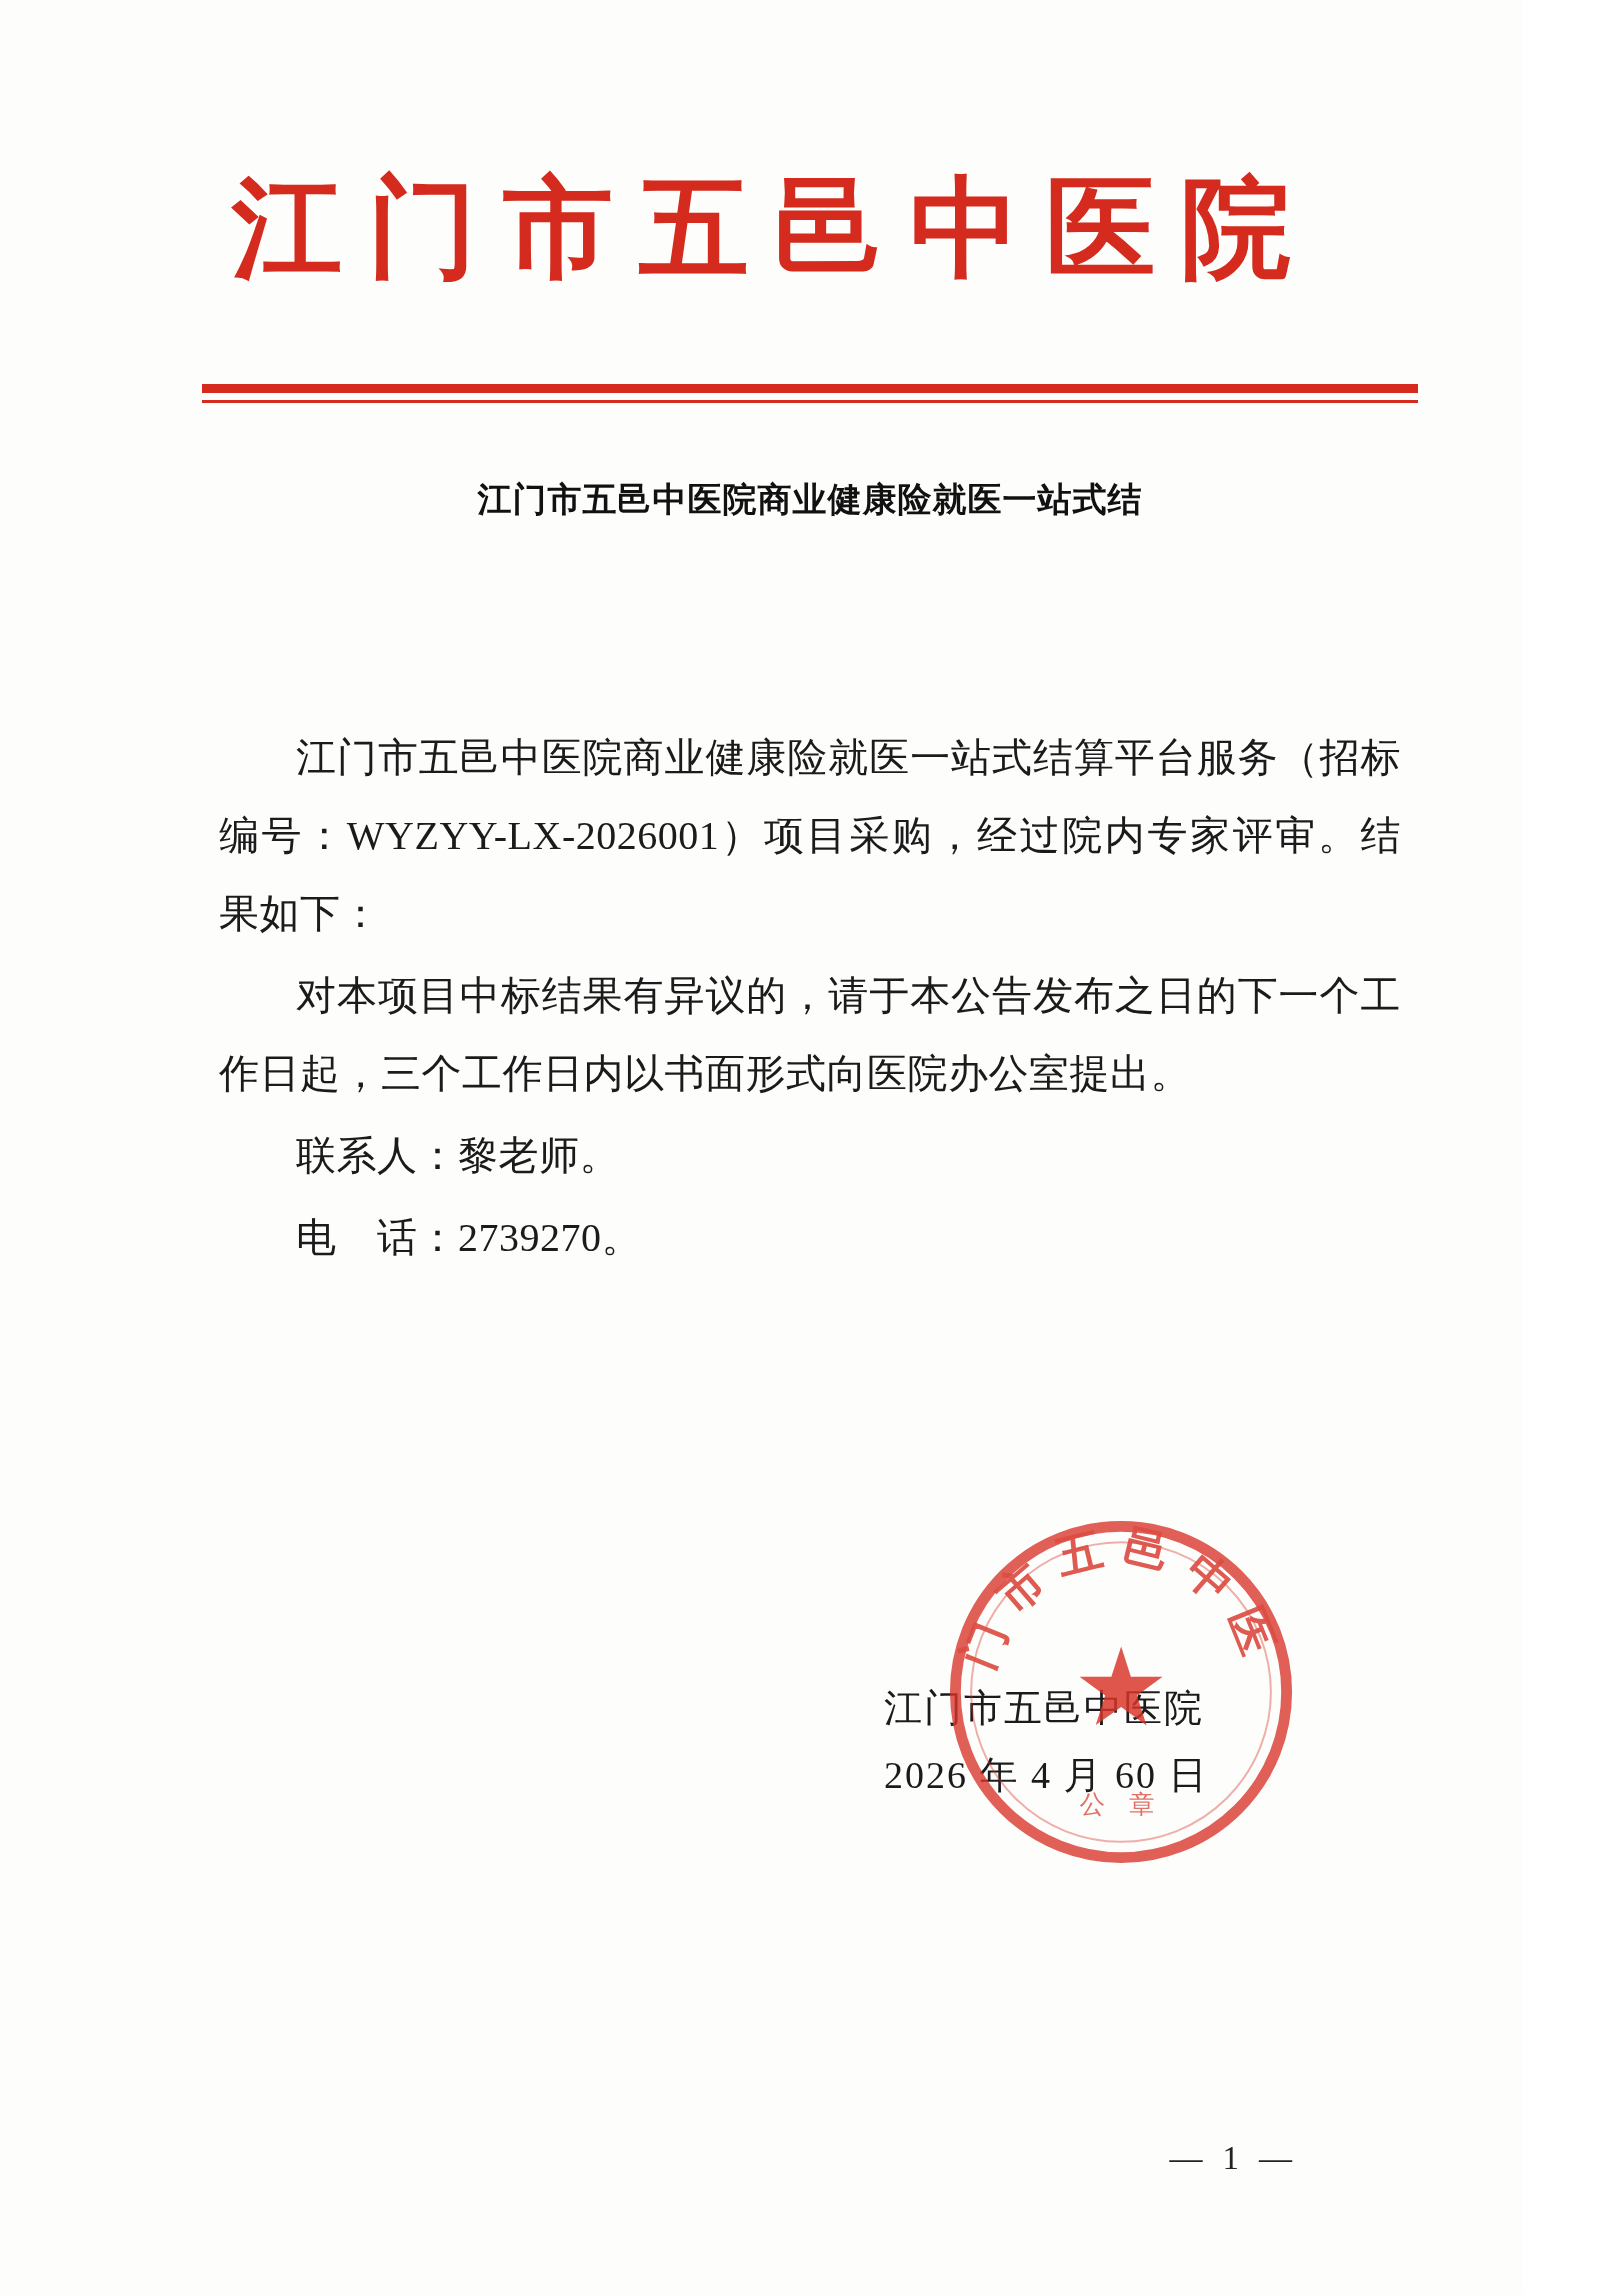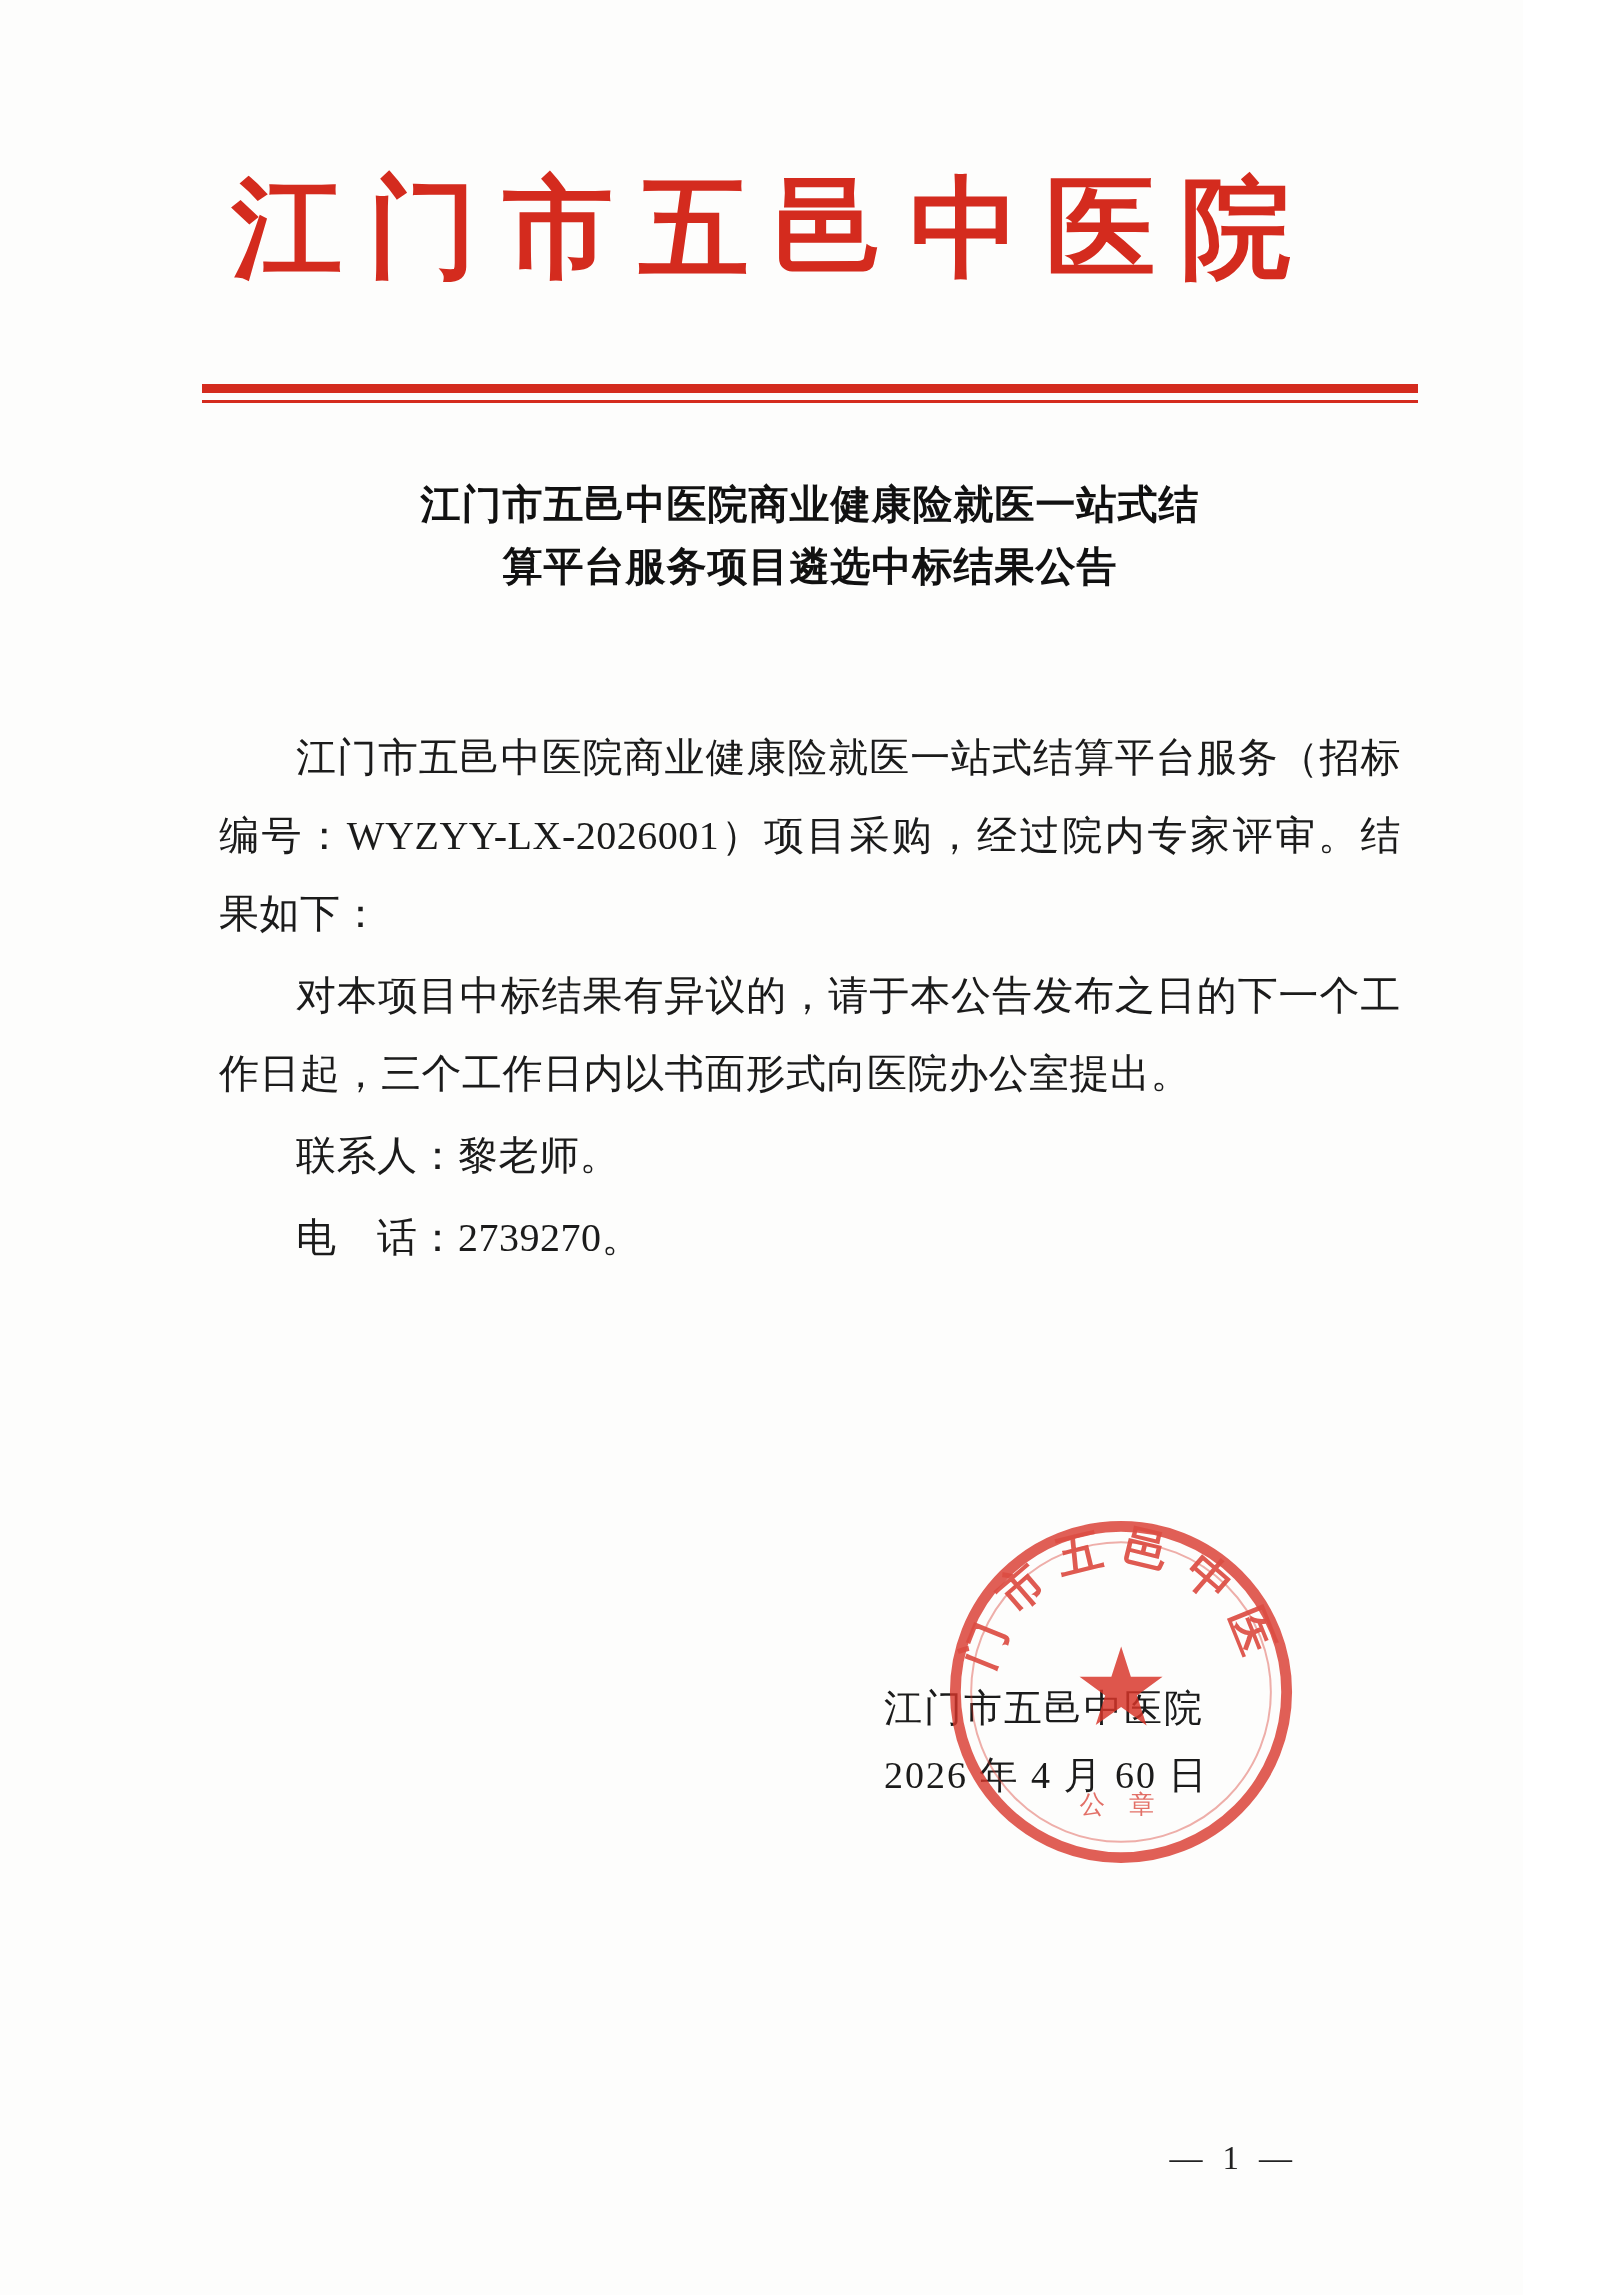--- a/index.html
+++ b/index.html
@@ -62,21 +62,21 @@
 
   
   .doc-title {
     position: absolute;
     left: 219px;
     top: 473px;
     width: 1182px;
     text-align: center;
     font-family: "DejaVu Serif", "Liberation Serif", serif;
     font-weight: bold;
-    font-size: 40px;
+    font-size: 34px;
     line-height: 1.55;
     letter-spacing: 1px;
     color: #111;
   }
 
   
   .body-wrap {
     position: absolute;
     left: 219px;
     top: 719px;
@@ -141,21 +141,20 @@
   <div class="letterhead">
     <div class="letterhead-title">江门市五邑中医院</div>
   </div>
   <div class="rule-group">
     <div class="rule-thick"></div>
     <div class="rule-thin"></div>
   </div>
 
   <div class="doc-title">
     <div>江门市五邑中医院商业健康险就医一站式结</div>
-    <div>算平台服务项目遴选中标结果公告</div>
   </div>
 
   <div class="body-wrap">
     <p class="para indent">江门市五邑中医院商业健康险就医一站式结算平台服务（招标编号：WYZYY-LX-2026001）项目采购，经过院内专家评审。结果如下：</p>
     <p class="para indent">对本项目中标结果有异议的，请于本公告发布之日的下一个工作日起，三个工作日内以书面形式向医院办公室提出。</p>
     <p class="para indent">联系人：黎老师。</p>
     <p class="para indent">电　话：2739270。</p>
   </div>
 
   <div class="seal">

